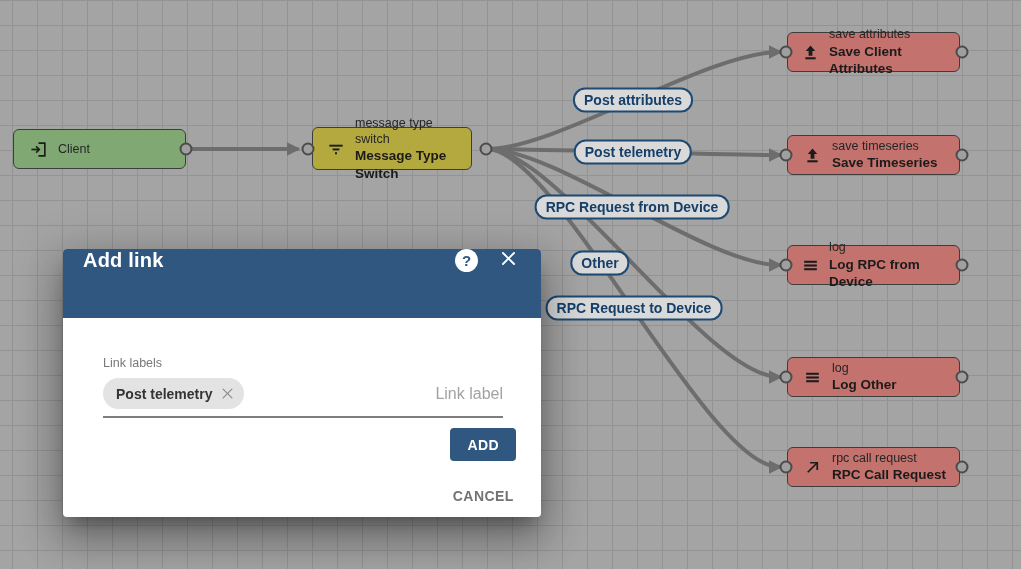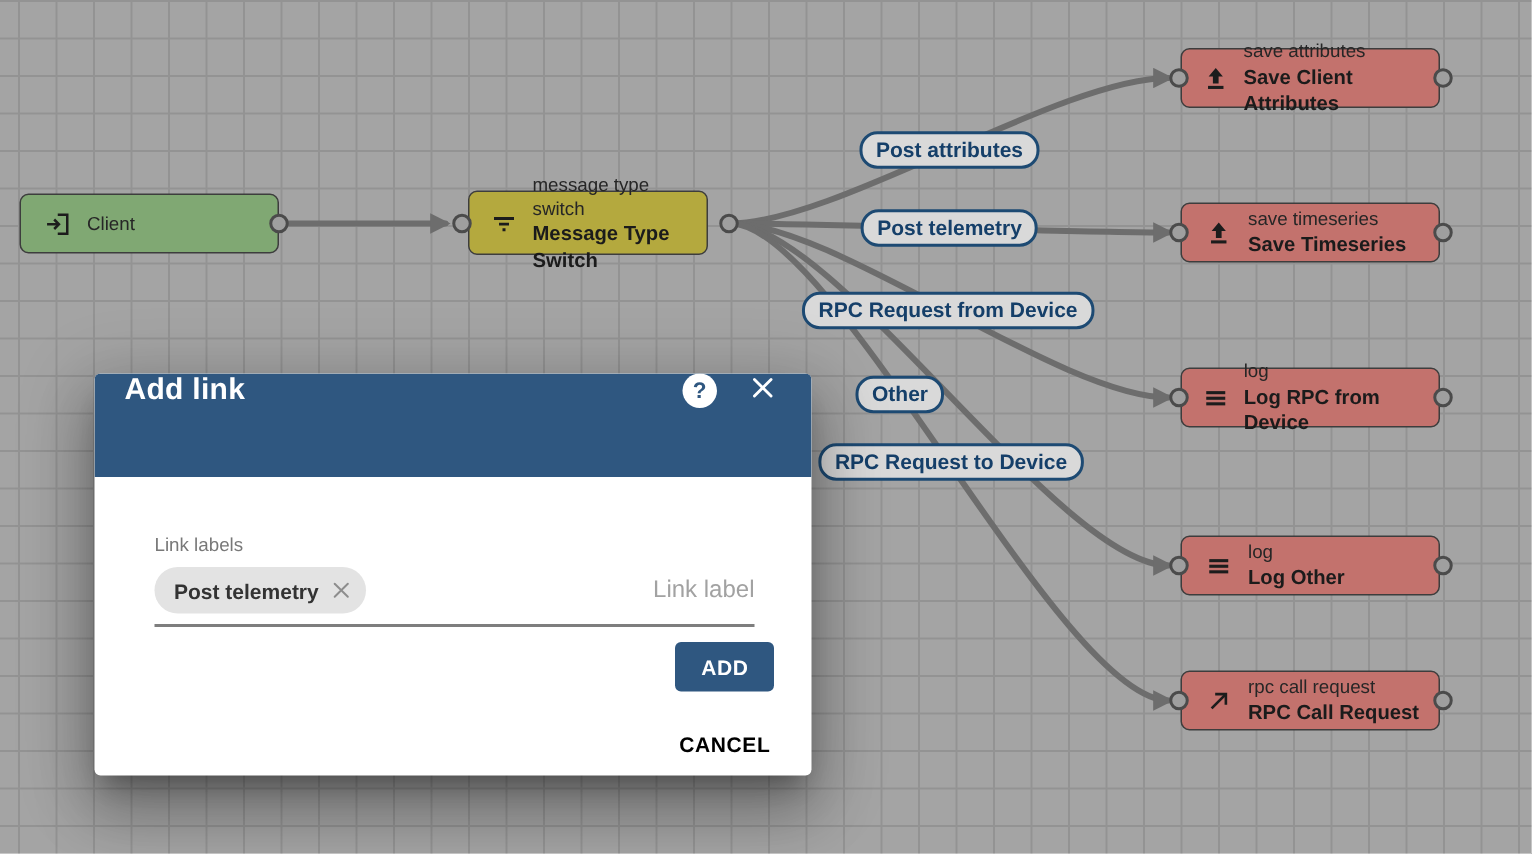--- a/index.html
+++ b/index.html
@@ -63,21 +63,21 @@
   .link-input { flex:1; border:none; outline:none; background:transparent;
     font-size:16px; color:#444; margin-left:12px; min-width:40px;
     font-family:"Liberation Sans", sans-serif;text-align:right; }
   .link-input::placeholder { color:#a2a2a2; }
   .underline { width:400px; border-bottom:2px solid #7e7e7e; margin-top:7px; }
   .dlg-footer { position:absolute; right:25px; bottom:7px; display:flex;
     align-items:center; gap:21px;flex-direction:column; }
   .btn-add { background:#2f5780; color:#ffffff; border:none; border-radius:4px;
     height:33px; padding:0 17px; font-size:14px; font-weight:700;
     font-family:"Liberation Sans", sans-serif; letter-spacing:.4px; cursor:pointer; }
-  .btn-cancel { background:transparent; border:none; color:#000000; font-size:14px;
+  .btn-cancel { background:transparent; border:none; color:#737373; font-size:14px;
     font-weight:700; font-family:"Liberation Sans", sans-serif;
     letter-spacing:.4px; cursor:pointer; padding:6px 2px; }
 </style>
 </head>
 <body>
 
 <div id="stage">
 
   <svg id="edges" width="1021" height="569">
     <defs>

